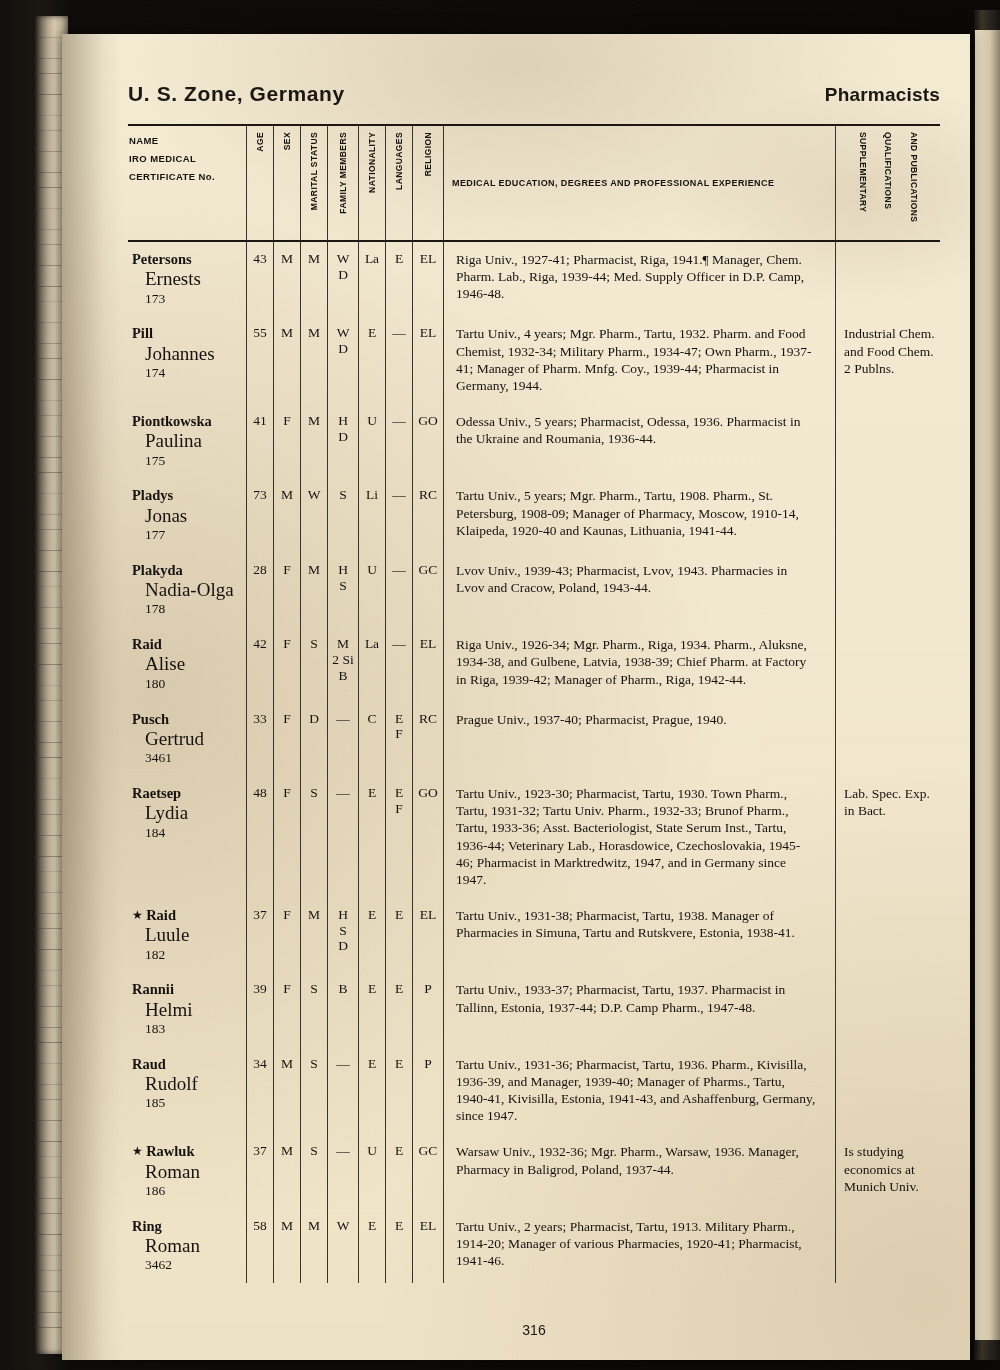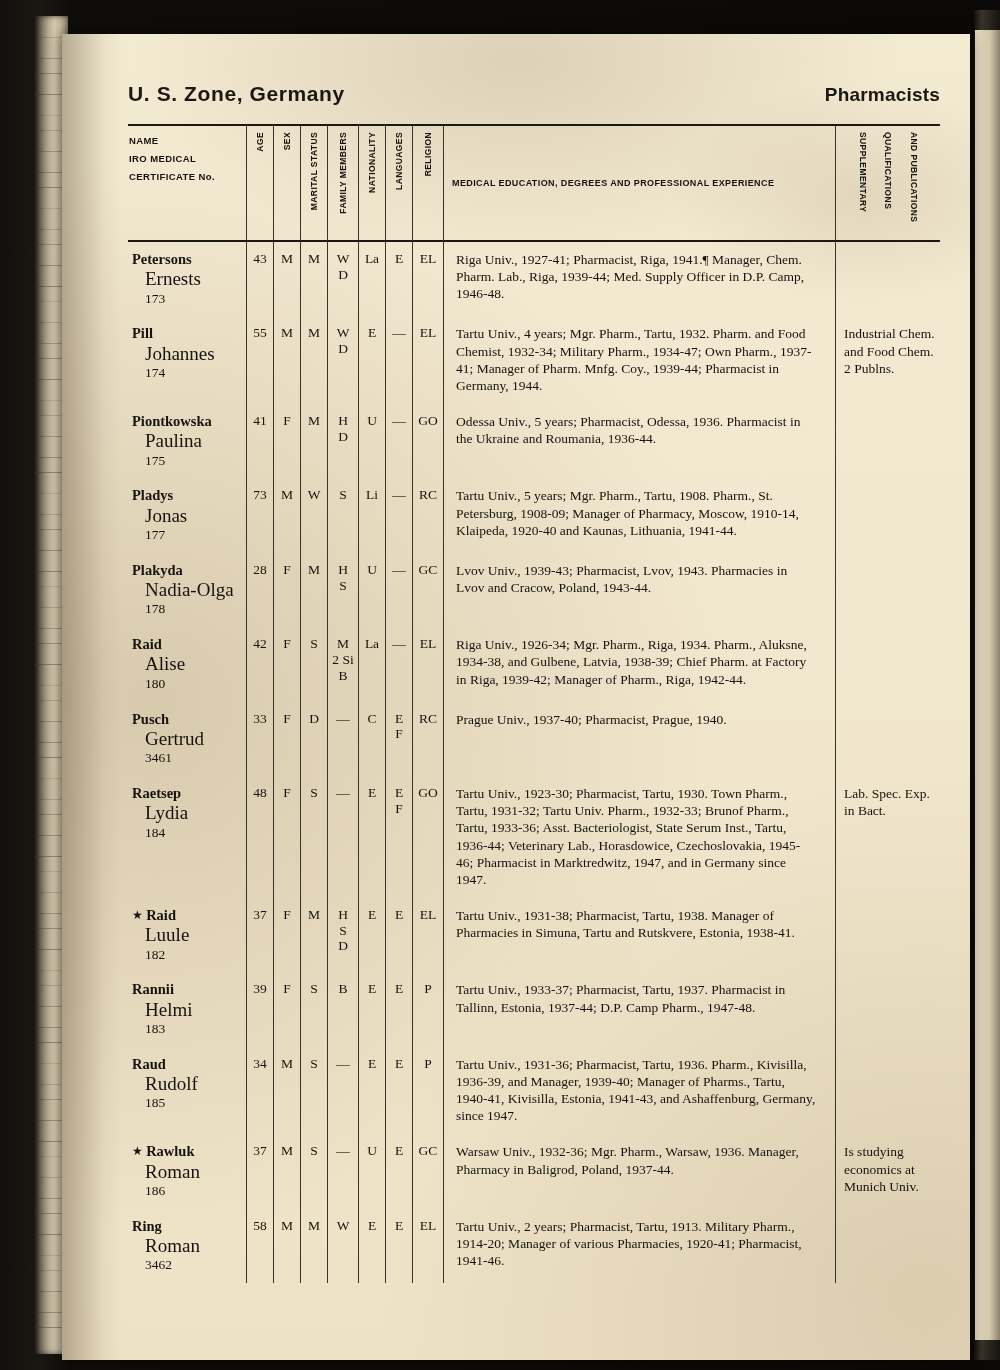--- a/index.html
+++ b/index.html
@@ -398,15 +398,16 @@
               <td class="c w">W</td>
               <td class="c">E</td>
               <td class="c">E</td>
               <td class="c w">EL</td>
               <td class="med">Tartu Univ., 2 years; Pharmacist, Tartu, 1913. Military Pharm., 1914-20; Manager of various Pharmacies, 1920-41; Pharmacist, 1941-46.</td>
               <td class="supp"></td>
             </tr>
           </tbody>
       </table>
 
+      <div class="pagenum">316</div>
     </div>
   </div>
 </div>
 
 </body></html>

